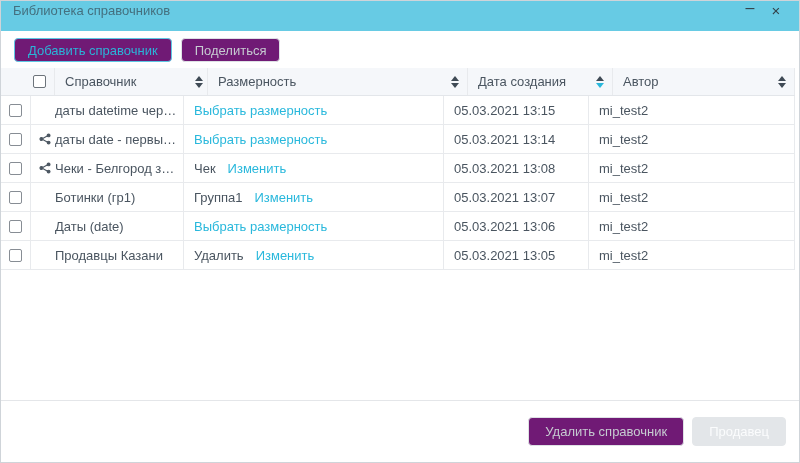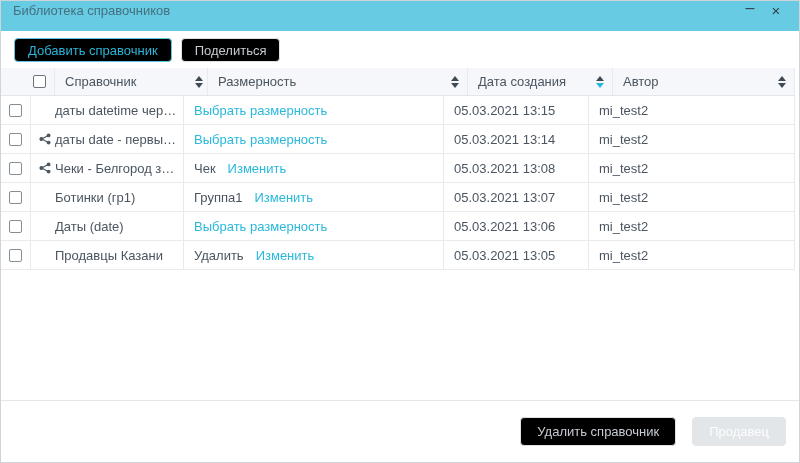--- a/index.html
+++ b/index.html
@@ -13,21 +13,21 @@
   .titlebar { height:30px; background:#67cbe4; flex:0 0 30px;
               display:flex; align-items:center; padding:0 10px 11px 12px; }
   .titlebar .title { color:#44707f; font-size:13px; flex:1 1 auto; }
   .win-btn { width:26px; height:26px; display:flex; align-items:center; justify-content:center;
              color:#33424a; font-size:15px; cursor:default; }
   .win-btn.min { font-size:16px; padding-bottom:5px; }
 
   
   .toolbar { flex:0 0 30px; display:flex; align-items:center; gap:9px; padding:7px 12px 0 13px; }
   .btn { font-family:inherit; font-size:13px; border-radius:4px; padding:4px 13px; height:24px;
-         line-height:15px; background:#000000; }
+         line-height:15px; background:#701a75; }
   .btn-accent { border:1px solid #5ec7e4; color:#2ab5d8; }
   .btn-disabled-outline { border:1px solid #dee1e5; color:#c6cbd1; }
 
   
   .table { margin:6px 4px 0 0; }
   .tr { display:flex; border-bottom:1px solid #e8eaed; height:29px; background:#fff; }
   .thead .tr, .thead { display:flex; height:28px; background:#f5f7fa; border-bottom:1px solid #e3e6ea;padding-left:24px; }
   .td, .th { display:flex; align-items:center; border-right:1px solid #e8eaed; overflow:hidden;
              white-space:nowrap; }
   .th { color:#4a5560; }
@@ -54,21 +54,21 @@
   .icon-box.hidden svg { visibility:hidden; }
   .name-text { overflow:hidden; text-overflow:ellipsis; }
 
   .link { color:#29b8dc; cursor:pointer; }
   .dim-name { margin-right:12px; }
 
   .spacer { flex:1 1 auto; }
 
   
   .footer { flex:0 0 50px; border-top:1px solid #e4e6e9; display:flex; align-items:center;
-            justify-content:flex-end; gap:16px; padding:16px 13px; }
+            justify-content:flex-end; gap:8px; padding:16px 13px; }
   .btn-footer { height:29px; padding:5px 16px; }
   .btn-apply-disabled { background:#e3e6e9; border:1px solid #e3e6e9; color:#fbfcfd; }
 </style>
 </head>
 <body>
 
 <div class="window">
 
   <div class="titlebar">
     <span class="title">Библиотека справочников</span>

